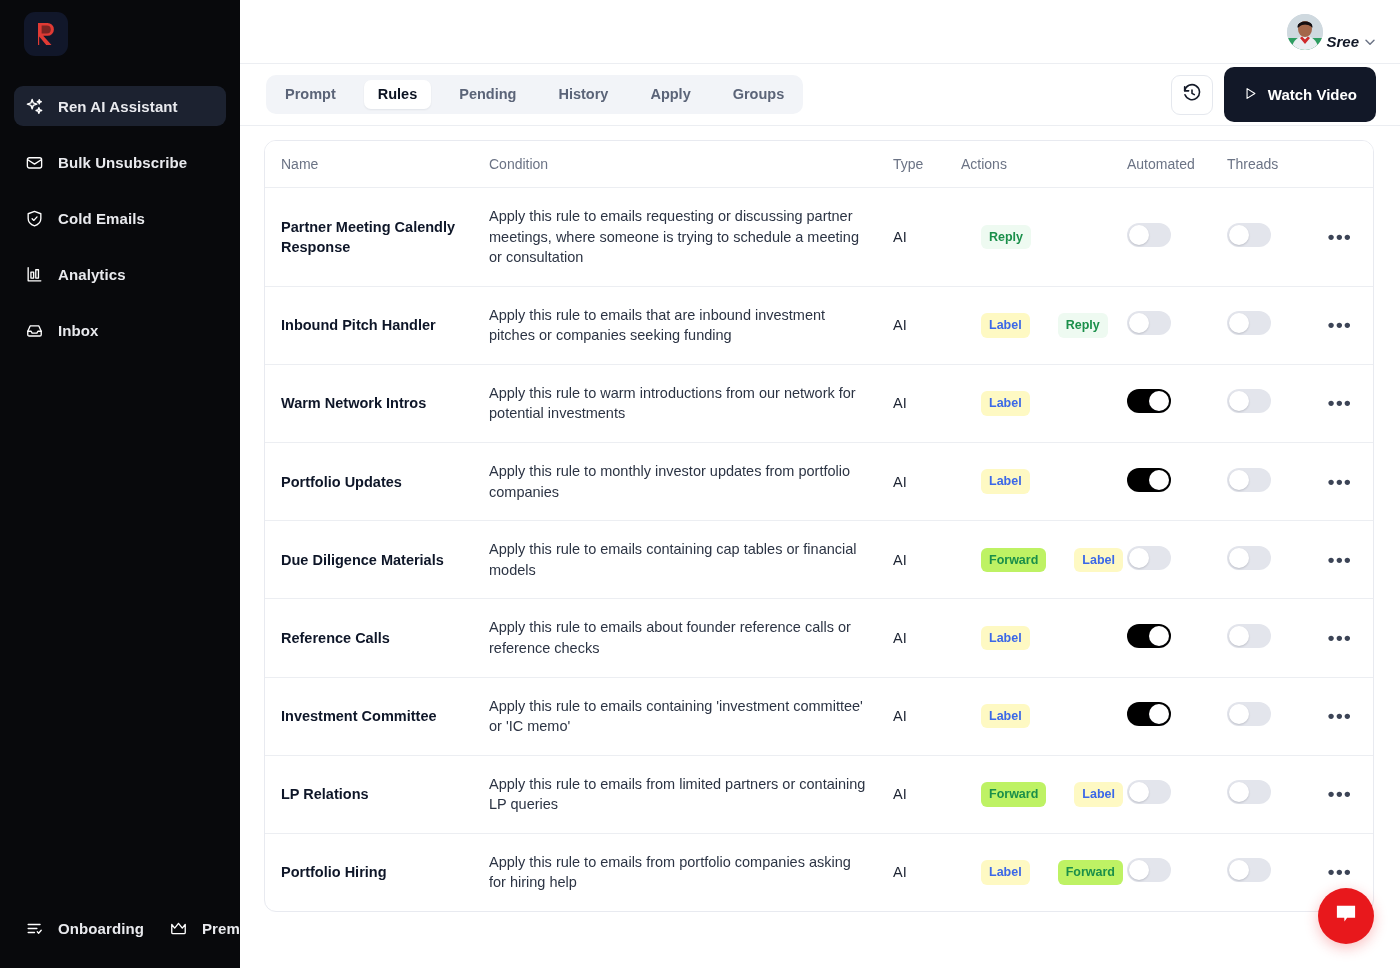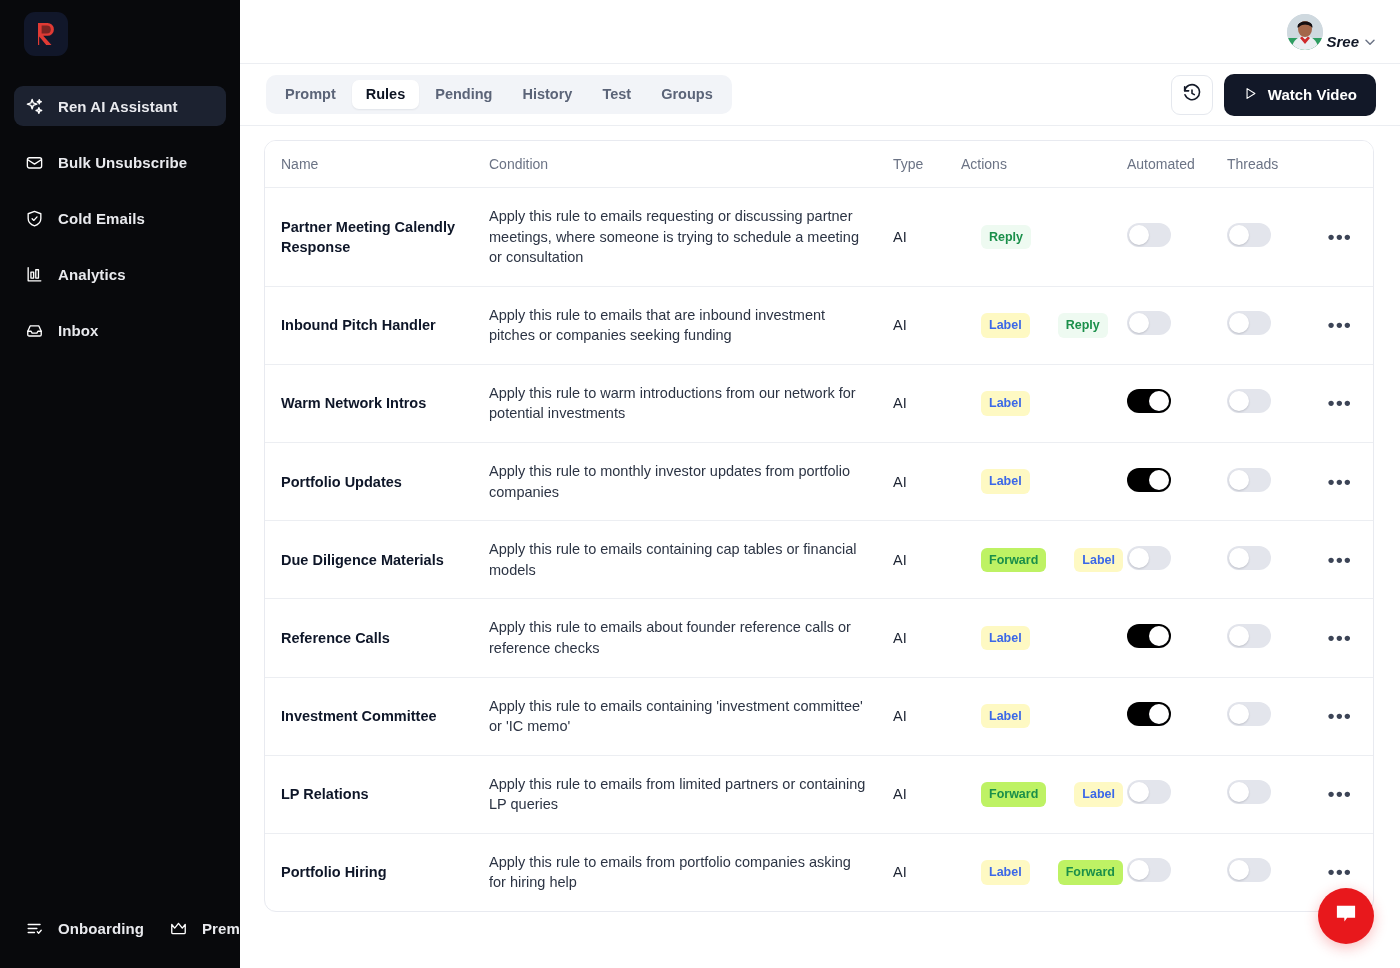--- a/index.html
+++ b/index.html
@@ -61,37 +61,37 @@
   .chev { width: 16px; height: 16px; display:flex; align-items:center; justify-content:center; }
 
   .toolbar {
     height: 62px; flex: 0 0 62px;
     display: flex; align-items: center;
     padding: 0 24px 0 26px;
     border-bottom: 1px solid #eceef2;
     background: #fff;
   }
   .tabs {
-    display: flex; align-items: center; gap: 2px;
+    display: flex; align-items: center; gap: 14px;
     background: #f2f4f8; border-radius: 10px; padding: 5px;
   }
   .tab {
     font-size: 14.5px; font-weight: 600; color: #5b6478;
     padding: 7px 14px; border-radius: 7px; cursor: pointer; user-select: none;
     line-height: 1;
   }
   .tab.active { background: #ffffff; color: #0c1322; font-weight: 700; box-shadow: 0 1px 2px rgba(16,24,40,.07); }
   .toolbar-right { margin-left: auto; display: flex; align-items: center; gap: 11px; }
   .icon-btn {
     width: 42px; height: 40px; border-radius: 9px;
     border: 1px solid #e5e8ee; background: #fff;
     display: flex; align-items: center; justify-content: center; cursor: pointer;
   }
   .watch-btn {
-    height: 42px; border-radius: 10px; background: #121828; color: #fff;
+    height: 55px; border-radius: 10px; background: #121828; color: #fff;
     display: flex; align-items: center; gap: 10px;
     padding: 0 19px; font-size: 15px; font-weight: 600; cursor: pointer;
     border: none;
     font-family: "Liberation Sans", sans-serif;
   }
 
   
   .content { flex: 1; overflow: hidden; padding: 0 24px; position: relative; }
   .table-card {
     margin-top: 14px;
@@ -299,21 +299,21 @@
         </span>
       </div>
     </header>
 
     <div class="toolbar">
       <div class="tabs">
         <div class="tab">Prompt</div>
         <div class="tab active">Rules</div>
         <div class="tab">Pending</div>
         <div class="tab">History</div>
-        <div class="tab">Test</div>
+        <div class="tab">Apply</div>
         <div class="tab">Groups</div>
       </div>
 
       <div class="toolbar-right">
         <div class="icon-btn">
           <span>
             <svg width="20" height="20" viewBox="0 0 24 24" fill="none" stroke="#141a28" stroke-width="1.9" stroke-linecap="round" stroke-linejoin="round">
               <path d="M3.2 9.2 A9 9 0 1 1 3.6 14.2"></path>
               <path d="M3.2 4.6 V9.4 H8"></path>
               <path d="M12 8.4 V12.4 L14.8 14"></path>

